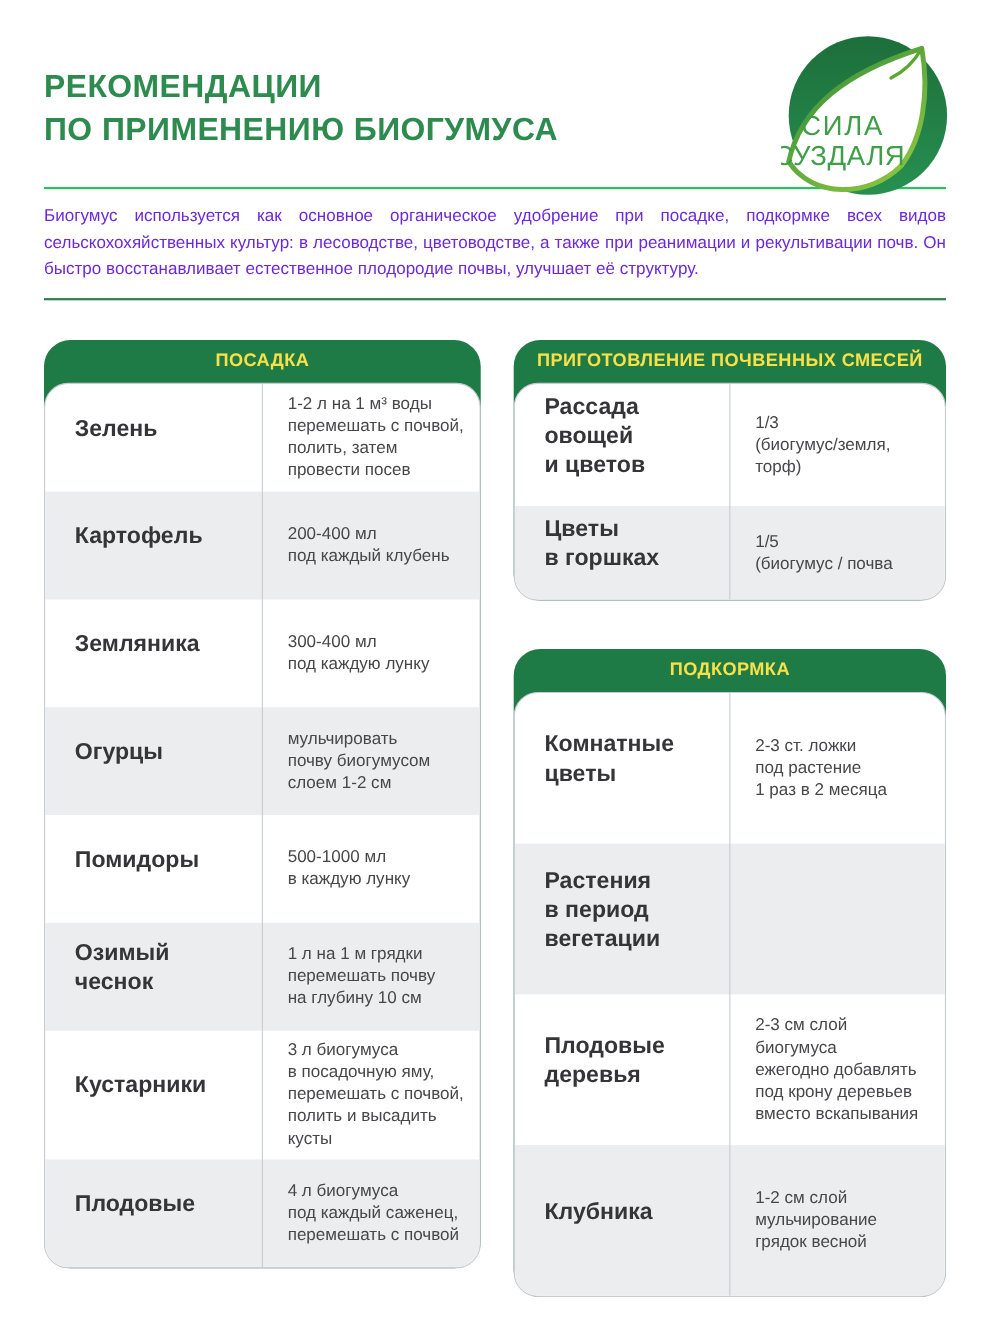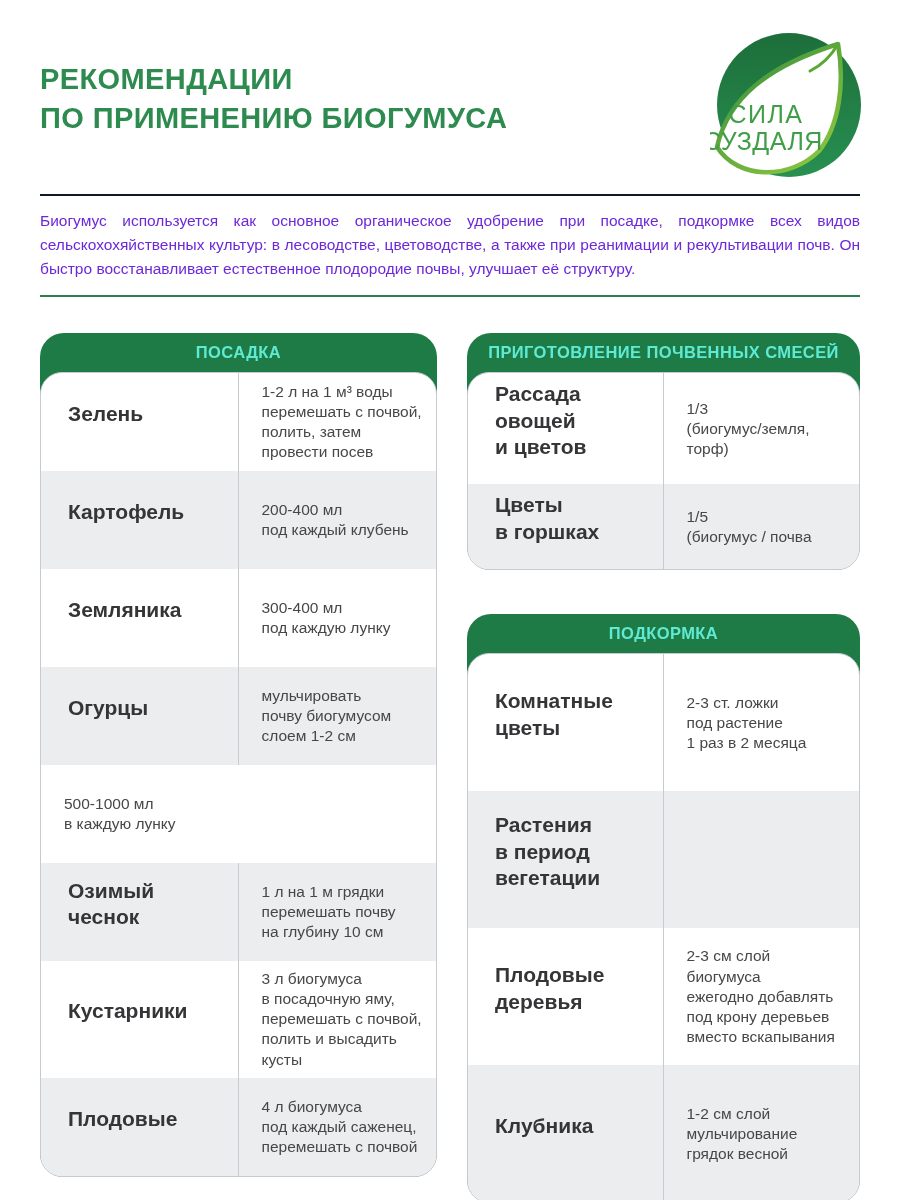--- a/index.html
+++ b/index.html
@@ -1,39 +1,39 @@
 <!DOCTYPE html>
 <html><head>
 <meta charset="utf-8">
 <style>
   * { margin:0; padding:0; box-sizing:border-box; }
   html,body { width:900px; height:1200px; background:#ffffff; overflow:hidden;
               font-family:"Liberation Sans","DejaVu Sans",sans-serif; }
   .page { width:900px; height:1200px; padding:0 40px; position:relative; }
 
   
-  .header { position:relative; height:196px; border-bottom:2px solid #0f172a; }
+  .header { position:relative; height:172px; border-bottom:2px solid #22c55e; }
   .title { position:absolute; left:0; top:60px; font-size:29px; line-height:1.34;
            font-weight:700; color:#2e8b4f; letter-spacing:0.4px; }
   .logo { position:absolute; right:-8px; top:30px; width:158px; height:152px; }
 
   
   .intro { padding:13px 0 14px 0; border-bottom:2px solid #2f7e52; }
   .intro p { font-size:15.5px; line-height:1.55; color:#6d28d9; text-align:justify;
              white-space:pre-line; }
 
   
   .columns { display:flex; gap:30px; margin-top:36px; align-items:flex-start; }
   .col-left  { width:397px; }
   .col-right { width:393px; display:flex; flex-direction:column; gap:44px; }
 
   
   .card { border-radius:24px; background:#1f7b46; }
   .card-header { height:39px; display:flex; align-items:center; justify-content:center;
-                 color:#5eead4; font-weight:700; font-size:16.5px; letter-spacing:0.4px; }
+                 color:#fde047; font-weight:700; font-size:16.5px; letter-spacing:0.4px; }
   .card-body { background:#ffffff; border-radius:22px; border:1px solid #c7cad0; overflow:hidden; }
 
   .row { display:flex; }
   .row:nth-of-type(even) { background:#ecedef; }
   .cell { width:50%; display:flex; align-items:center; white-space:pre-line; }
   .cell-label { border-right:1px solid #c7cad0; padding:8px 10px 24px 27px;
                 font-weight:700; font-size:21px; line-height:1.26; color:#353538; }
   .cell-value { padding:8px 12px 8px 23px; font-size:15.5px; line-height:1.3; color:#47474a; }
 
   .t-posadka   .row { min-height:98px; }
@@ -103,20 +103,21 @@
             </div>
 
             <div class="row">
               <div class="cell cell-label">Огурцы</div>
               <div class="cell cell-value">мульчировать
 почву биогумусом
 слоем 1-2 см</div>
             </div>
 
             <div class="row">
+              <div class="cell cell-label">Помидоры</div>
               <div class="cell cell-value">500-1000 мл
 в каждую лунку</div>
             </div>
 
             <div class="row">
               <div class="cell cell-label">Озимый
 чеснок</div>
               <div class="cell cell-value">1 л на 1 м грядки
 перемешать почву
 на глубину 10 см</div>

